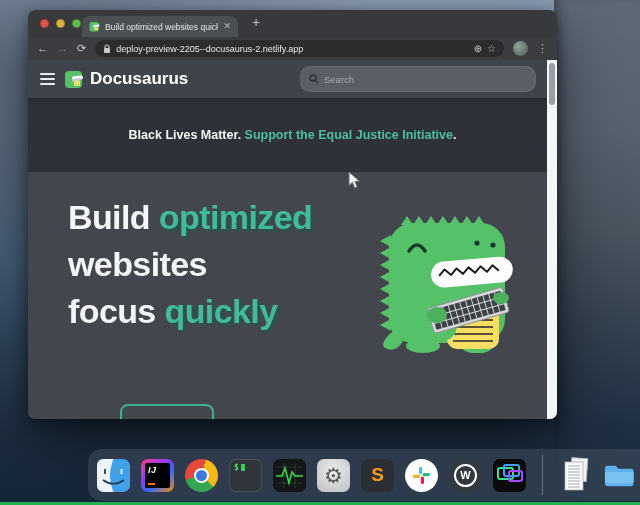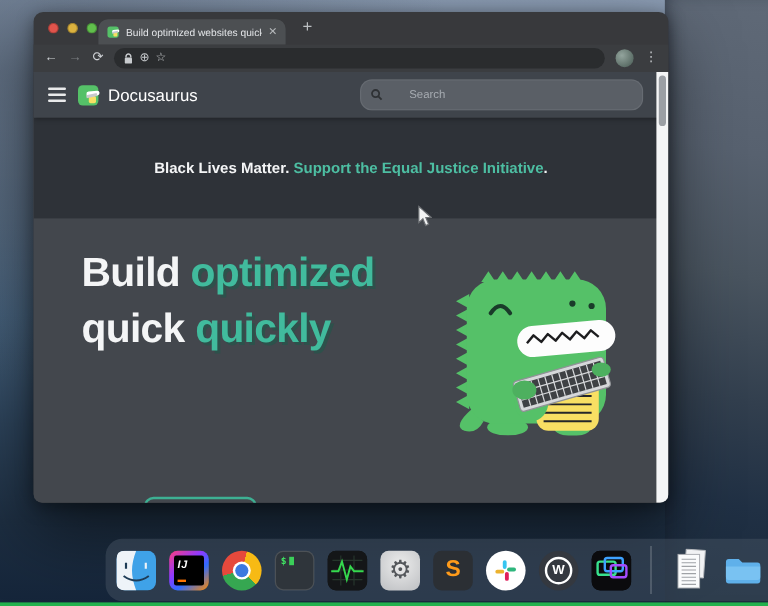--- a/index.html
+++ b/index.html
@@ -41,28 +41,28 @@
     background:radial-gradient(circle at 35% 35%, #93a49d, #5d6f68 70%, #49574f); }
   .menu-ic { font-size:11px; color:#c4c7ca; line-height:1; }
 
   
   .content { position:relative; height:359px; background:#43474d; border-radius:0 0 7px 7px; overflow:hidden; }
   .site-nav { height:38px; background:#3f444b; display:flex; align-items:center; padding:0 12px;
     box-shadow:0 1px 4px rgba(0,0,0,.35); position:relative; z-index:3; }
   .burger { width:15px; display:flex; flex-direction:column; gap:3px; margin-right:9px; cursor:pointer; }
   .burger span { height:2px; background:#e9eaeb; border-radius:1px; }
   .brand { display:flex; align-items:center; gap:6px; cursor:pointer; }
-  .brand-name { font-size:14px; font-weight:400; color:#fff; }
+  .brand-name { font-size:17px; font-weight:700; color:#fff; }
   .spacer { flex:1; }
   .search { width:236px; height:20px; border-radius:10px; background:#5a5f66; border:1px solid rgba(255,255,255,.08);
-    display:flex; align-items:center; gap:22px; padding:12px 8px; margin-right:9px; }
+    display:flex; align-items:center; gap:5px; padding:12px 8px; margin-right:9px; }
   .search input { flex:1; background:none; border:none; outline:none; font-size:9.5px; color:#d8dadd; width:100%; }
   .search input::placeholder { color:#a7acb2; }
 
-  .announce { height:84px; background:#2e3238; display:flex; align-items:center; justify-content:center;
+  .announce { height:74px; background:#2e3238; display:flex; align-items:center; justify-content:center;
     font-size:12.5px; font-weight:700; color:#f4f5f6; }
   .announce .lnk { color:#4dbea2; cursor:pointer; }
 
   .hero { position:relative; height:300px; }
   .hero-title { position:absolute; left:40px; top:22px; width:340px; font-size:34px; font-weight:800;
     line-height:47px; letter-spacing:-.6px; color:#f4f5f6; }
   .hero-line { white-space:nowrap; }
   .hl { color:#41bb9d; text-shadow:2.5px 2.5px 0 rgba(23,92,74,.5); }
   .dino { position:absolute; left:345px; top:41px; }
   .cta { position:absolute; left:92px; top:232px; width:94px; height:26px;
@@ -135,20 +135,21 @@
 
   <div class="toolbar">
     <span class="nav-ic">←</span>
     <span class="nav-ic fwd">→</span>
     <span class="nav-ic">⟳</span>
     <div class="omnibox">
       <svg width="8" height="10" viewBox="0 0 8 10">
         <path d="M2 4 V3 a2 2 0 0 1 4 0 V4" fill="none" stroke="#c8cbce" stroke-width="1.2"></path>
         <rect x="1" y="4" width="6" height="5" rx="1" fill="#c8cbce"></rect>
       </svg>
+      <span class="url">deploy-preview-2205--docusaurus-2.netlify.app</span>
       <span class="omni-ic">⊕</span>
       <span class="omni-ic">☆</span>
     </div>
     <span class="avatar"></span>
     <span class="menu-ic">⋮</span>
   </div>
 
   <div class="content">
 
     <div class="site-nav">
@@ -179,21 +180,22 @@
 
     <div class="announce">
       <span>
         <span>Black Lives Matter. </span><span class="lnk">Support the Equal Justice Initiative</span><span>.</span>
       </span>
     </div>
 
     <div class="hero">
       <div class="hero-title">
         <div class="hero-line"><span>Build </span><span class="hl">optimized</span></div>
-        <div class="hero-line"><span>quick </span><span class="hl">quickly</span></div>
+        <div class="hero-line"><span>websites</span></div>
+        <div class="hero-line"><span>focus </span><span class="hl">quickly</span></div>
       </div>
 
       <svg class="dino" width="150" height="140" viewBox="0 0 150 140">
         <path d="M20 118 Q4 132 14 136 Q24 139 30 128 Z" fill="#55c168"></path>
         <ellipse cx="50" cy="133" rx="17" ry="7" fill="#55c168"></ellipse>
         <ellipse cx="104" cy="134" rx="15" ry="6.5" fill="#55c168"></ellipse>
         <path d="M28 12 L34 3 L40 12 L46 3 L52 12 L58 3 L64 12 L70 3 L76 12 L82 3 L88 12 L94 3 L100 12 L106 3 L112 12 Z" fill="#55c168"></path>
         <path d="M18 22 L7 28 L18 34 L7 40 L18 46 L7 52 L18 58 L7 64 L18 70 L7 76 L18 82 L7 88 L18 94 L7 100 L18 106 L7 112 L18 118 Z" fill="#55c168"></path>
         <rect x="16" y="10" width="116" height="120" rx="24" fill="#55c168"></rect>
         <rect x="74" y="92" width="52" height="44" rx="10" fill="#f8df63"></rect>

